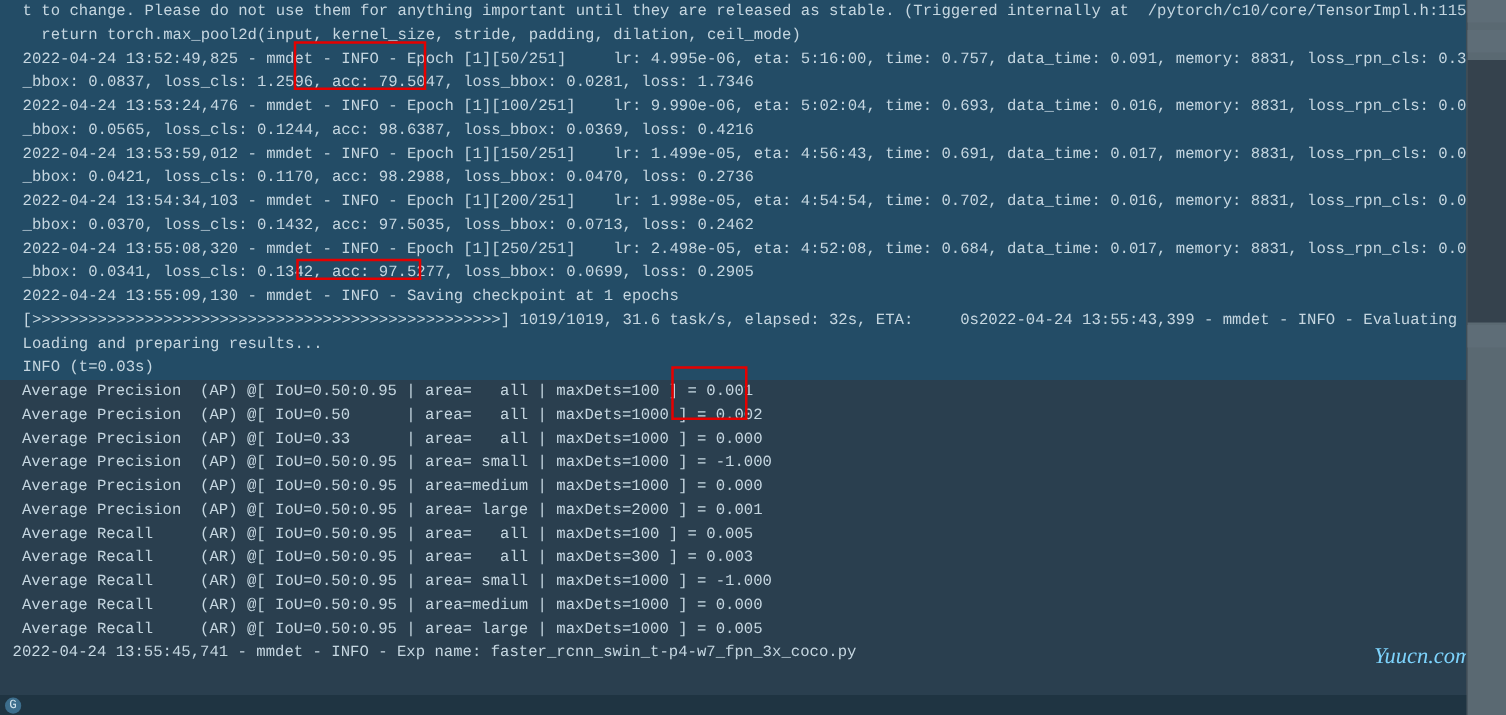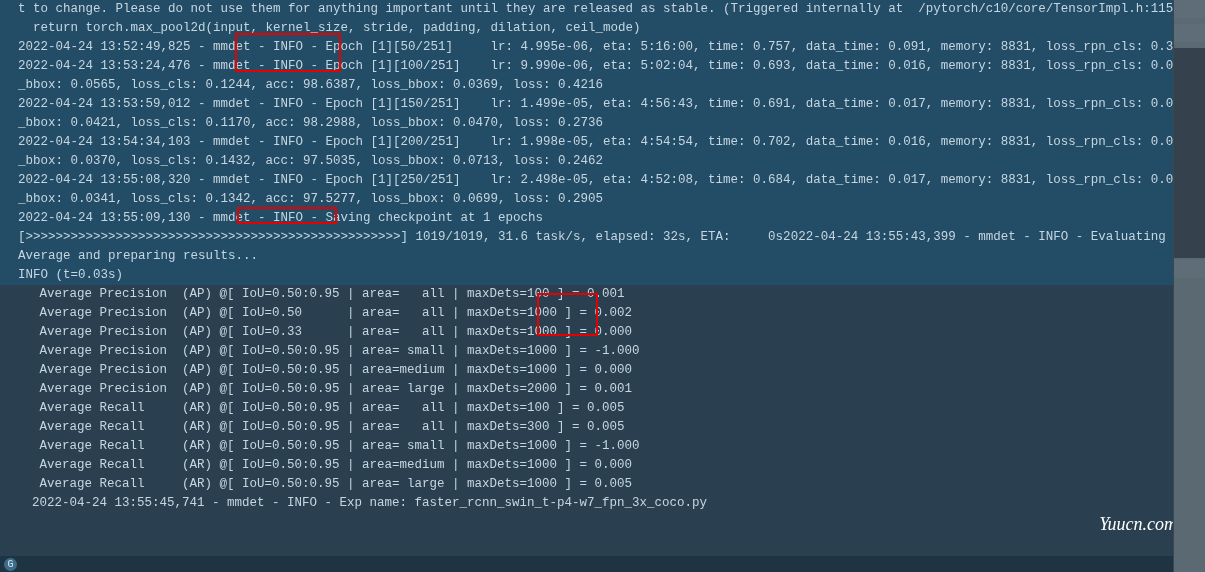--- a/index.html
+++ b/index.html
@@ -17,35 +17,35 @@
     .shell {
       position: relative;
       width: 100%;
       height: 100%;
       padding-top: 0;
     }
     .highlight-region {
       background: #234c66;
       padding-left: 18px;
     }
-    .line { white-space: pre; padding-left: 32px; }
+    .line { white-space: pre; padding-left: 10px; }
     .highlight-region .line { padding-left: 0; }
     .red-box {
       border: 2px solid #e60000;
       position: absolute;
       pointer-events: none;
     }
     .box1 { left: 235px; top: 33px; width: 106px; height: 39px; }
     .box2 { left: 237px; top: 207px; width: 100px; height: 17px; }
     .box3 { left: 537px; top: 293px; width: 61px; height: 43px; }
     .watermark {
       position: absolute;
       right: 28px;
       bottom: 38px;
-      color: #ffffff;
+      color: #7dd3fc;
       font-family: Georgia, serif;
       font-size: 18px;
       font-style: italic;
       pointer-events: none;
     }
     .sidebar {
       position: absolute;
       right: 0;
       top: 0;
       width: 32px;
@@ -83,42 +83,43 @@
     }
   </style>
 </head>
 <body>
 
 <div class="shell">
   <div class="highlight-region">
     <div class="line">t to change. Please do not use them for anything important until they are released as stable. (Triggered internally at  /pytorch/c10/core/TensorImpl.h:1156.)</div>
     <div class="line">  return torch.max_pool2d(input, kernel_size, stride, padding, dilation, ceil_mode)</div>
     <div class="line">2022-04-24 13:52:49,825 - mmdet - INFO - Epoch [1][50/251]     lr: 4.995e-06, eta: 5:16:00, time: 0.757, data_time: 0.091, memory: 8831, loss_rpn_cls: 0.3633, loss_</div>
+    <div class="line">_bbox: 0.0837, loss_cls: 1.2596, acc: 79.5047, loss_bbox: 0.0281, loss: 1.7346</div>
     <div class="line">2022-04-24 13:53:24,476 - mmdet - INFO - Epoch [1][100/251]    lr: 9.990e-06, eta: 5:02:04, time: 0.693, data_time: 0.016, memory: 8831, loss_rpn_cls: 0.0853, loss_</div>
     <div class="line">_bbox: 0.0565, loss_cls: 0.1244, acc: 98.6387, loss_bbox: 0.0369, loss: 0.4216</div>
     <div class="line">2022-04-24 13:53:59,012 - mmdet - INFO - Epoch [1][150/251]    lr: 1.499e-05, eta: 4:56:43, time: 0.691, data_time: 0.017, memory: 8831, loss_rpn_cls: 0.0675, loss_</div>
     <div class="line">_bbox: 0.0421, loss_cls: 0.1170, acc: 98.2988, loss_bbox: 0.0470, loss: 0.2736</div>
     <div class="line">2022-04-24 13:54:34,103 - mmdet - INFO - Epoch [1][200/251]    lr: 1.998e-05, eta: 4:54:54, time: 0.702, data_time: 0.016, memory: 8831, loss_rpn_cls: 0.0538, loss_</div>
     <div class="line">_bbox: 0.0370, loss_cls: 0.1432, acc: 97.5035, loss_bbox: 0.0713, loss: 0.2462</div>
     <div class="line">2022-04-24 13:55:08,320 - mmdet - INFO - Epoch [1][250/251]    lr: 2.498e-05, eta: 4:52:08, time: 0.684, data_time: 0.017, memory: 8831, loss_rpn_cls: 0.0523, loss_</div>
     <div class="line">_bbox: 0.0341, loss_cls: 0.1342, acc: 97.5277, loss_bbox: 0.0699, loss: 0.2905</div>
     <div class="line">2022-04-24 13:55:09,130 - mmdet - INFO - Saving checkpoint at 1 epochs</div>
     <div class="line">[&gt;&gt;&gt;&gt;&gt;&gt;&gt;&gt;&gt;&gt;&gt;&gt;&gt;&gt;&gt;&gt;&gt;&gt;&gt;&gt;&gt;&gt;&gt;&gt;&gt;&gt;&gt;&gt;&gt;&gt;&gt;&gt;&gt;&gt;&gt;&gt;&gt;&gt;&gt;&gt;&gt;&gt;&gt;&gt;&gt;&gt;&gt;&gt;&gt;&gt;] 1019/1019, 31.6 task/s, elapsed: 32s, ETA:     0s2022-04-24 13:55:43,399 - mmdet - INFO - Evaluating bbox...</div>
-    <div class="line">Average and preparing results...</div>
+    <div class="line">Loading and preparing results...</div>
     <div class="line">INFO (t=0.03s)</div>
   </div>
 
   <div class="line"> Average Precision  (AP) @[ IoU=0.50:0.95 | area=   all | maxDets=100 ] = 0.001</div>
   <div class="line"> Average Precision  (AP) @[ IoU=0.50      | area=   all | maxDets=1000 ] = 0.002</div>
   <div class="line"> Average Precision  (AP) @[ IoU=0.33      | area=   all | maxDets=1000 ] = 0.000</div>
   <div class="line"> Average Precision  (AP) @[ IoU=0.50:0.95 | area= small | maxDets=1000 ] = -1.000</div>
   <div class="line"> Average Precision  (AP) @[ IoU=0.50:0.95 | area=medium | maxDets=1000 ] = 0.000</div>
   <div class="line"> Average Precision  (AP) @[ IoU=0.50:0.95 | area= large | maxDets=2000 ] = 0.001</div>
   <div class="line"> Average Recall     (AR) @[ IoU=0.50:0.95 | area=   all | maxDets=100 ] = 0.005</div>
-  <div class="line"> Average Recall     (AR) @[ IoU=0.50:0.95 | area=   all | maxDets=300 ] = 0.005</div>
+  <div class="line"> Average Recall     (AR) @[ IoU=0.50:0.95 | area=   all | maxDets=300 ] = 0.003</div>
   <div class="line"> Average Recall     (AR) @[ IoU=0.50:0.95 | area= small | maxDets=1000 ] = -1.000</div>
   <div class="line"> Average Recall     (AR) @[ IoU=0.50:0.95 | area=medium | maxDets=1000 ] = 0.000</div>
   <div class="line"> Average Recall     (AR) @[ IoU=0.50:0.95 | area= large | maxDets=1000 ] = 0.005</div>
   <div class="line"></div>
   <div class="line">2022-04-24 13:55:45,741 - mmdet - INFO - Exp name: faster_rcnn_swin_t-p4-w7_fpn_3x_coco.py</div>
 
   <div class="red-box box1"></div>
   <div class="red-box box2"></div>
   <div class="red-box box3"></div>
 

